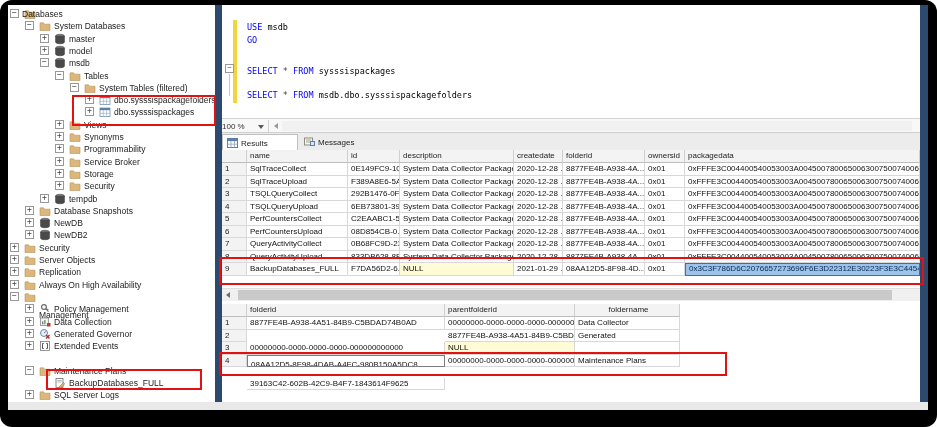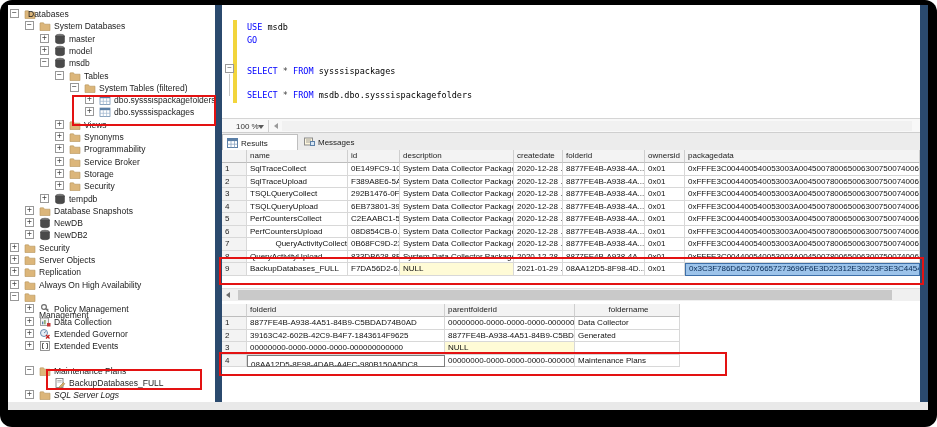--- a/index.html
+++ b/index.html
@@ -22,21 +22,21 @@
   #change-bar{position:absolute;left:11px;top:15px;width:4px;height:83px;background:#f2d53c;}
   .code-line{position:absolute;left:25px;height:12px;font-family:"DejaVu Sans Mono",monospace;font-size:8.5px;white-space:pre;}
   .c-kw{color:#0000ff;} .c-id{color:#000;} .c-op{color:#3b3b3b;} .c-pl{color:#000;}
   #collapse-box{position:absolute;left:3px;top:59px;width:9px;height:9px;border:1px solid #9a9a9a;background:#fff;
                 box-sizing:border-box;font-size:8px;line-height:6px;text-align:center;color:#555;}
   #collapse-line{position:absolute;left:7px;top:69px;width:1px;height:22px;background:#c9c9c9;}
 
   
   #zoom-row{position:absolute;left:0;top:113px;width:698px;height:15px;background:#f8f8f8;border-top:1px solid #d5d5d5;
             border-bottom:1px solid #cfcfcf;box-sizing:border-box;font-size:8px;color:#333;}
-  #zoom-label{position:absolute;left:14px;top:3px;}
+  #zoom-label{position:absolute;left:0;top:3px;}
   #zoom-caret{position:absolute;left:36px;top:6px;width:0;height:0;border-left:3px solid transparent;border-right:3px solid transparent;border-top:4px solid #5a5a5a;}
   #zoom-divider{position:absolute;left:46px;top:1px;width:1px;height:12px;background:#d0d0d0;}
   #ed-scroll-left{position:absolute;left:52px;top:4px;width:0;height:0;border-top:3px solid transparent;border-bottom:3px solid transparent;border-right:4px solid #9a9a9a;}
   #ed-scroll-track{position:absolute;left:60px;top:2px;width:630px;height:10px;background:#f1f1f1;}
 
   
   #tab-strip{position:absolute;left:0;top:128px;width:698px;height:17px;background:#ececec;}
   .tab{position:absolute;top:1px;height:16px;font-size:8px;color:#222;}
   .tab .t-lbl{position:absolute;top:4px;left:18px;}
   .tab.active{background:#fff;border:1px solid #bfbfbf;border-bottom:none;box-sizing:border-box;}
@@ -65,21 +65,21 @@
 <body>
 
 <div id="frame">
   <div id="app">
     <div id="tree-pane">
         <div class="tree-row" style="top: 3px;">
           <span class="expander" style="left: 2px;">−</span>
           <span class="tree-ico" style="left: 16px;"><svg viewBox="0 0 12 12" width="12" height="12">
               <path d="M1 3 L1 10.5 L11 10.5 L11 4.2 L5.5 4.2 L4.5 2.8 L1.6 2.8 Z" fill="#dcb67a" stroke="#b6945a" stroke-width="0.6"></path>
             </svg></span>
-          <span class="tree-lbl" style="left: 20px;">Databases</span>
+          <span class="tree-lbl" style="left: 14px;">Databases</span>
         </div>
         <div class="tree-row" style="top: 15.3px;">
           <span class="expander" style="left: 17px;">−</span>
           <span class="tree-ico" style="left: 31px;"><svg viewBox="0 0 12 12" width="12" height="12">
               <path d="M1 3 L1 10.5 L11 10.5 L11 4.2 L5.5 4.2 L4.5 2.8 L1.6 2.8 Z" fill="#dcb67a" stroke="#b6945a" stroke-width="0.6"></path>
             </svg></span>
           <span class="tree-lbl" style="left: 46px;">System Databases</span>
         </div>
         <div class="tree-row" style="top: 27.6px;">
           <span class="expander" style="left: 32px;">+</span>
@@ -267,21 +267,21 @@
             </svg></span>
           <span class="tree-lbl" style="left: 46px;">Data Collection</span>
         </div>
         <div class="tree-row" style="top: 322.8px;">
           <span class="expander" style="left: 17px;">+</span>
           <span class="tree-ico" style="left: 31px;"><svg viewBox="0 0 12 12" width="12" height="12">
               <circle cx="5" cy="5" r="3.5" fill="#e8eef5" stroke="#5b7fa6" stroke-width="0.9"></circle>
               <path d="M5 5 L7 3.4" stroke="#5b7fa6" stroke-width="0.9"></path>
               <path d="M7 7 L10.5 10.5 M10.5 7 L7 10.5" stroke="#c21f1f" stroke-width="1.3"></path>
             </svg></span>
-          <span class="tree-lbl" style="left: 46px;">Extended Governor</span>
+          <span class="tree-lbl" style="left: 46px;">Generated Governor</span>
         </div>
         <div class="tree-row" style="top: 335.1px;">
           <span class="expander" style="left: 17px;">+</span>
           <span class="tree-ico" style="left: 31px;"><svg viewBox="0 0 12 12" width="12" height="12">
               <rect x="1.5" y="1.5" width="9" height="9" fill="#fff" stroke="#7a7a7a" stroke-width="0.8"></rect>
               <path d="M4.8 3.5 L3.5 3.5 L3.5 8.5 L4.8 8.5" fill="none" stroke="#444" stroke-width="0.9"></path>
               <path d="M7.2 3.5 L8.5 3.5 L8.5 8.5 L7.2 8.5" fill="none" stroke="#444" stroke-width="0.9"></path>
             </svg></span>
           <span class="tree-lbl" style="left: 46px;">Extended Events</span>
         </div>
@@ -299,21 +299,21 @@
               <line x1="3.3" y1="5" x2="7.7" y2="5" stroke="#9a9a9a" stroke-width="0.7"></line>
               <path d="M5.5 9.5 L9.5 5.5 L10.8 6.8 L6.8 10.8 L5.2 11 Z" fill="#d9b26a" stroke="#8a6d3a" stroke-width="0.5"></path>
             </svg></span>
           <span class="tree-lbl" style="left: 61px;">BackupDatabases_FULL</span>
         </div>
         <div class="tree-row" style="top: 384.3px;">
           <span class="expander" style="left: 17px;">+</span>
           <span class="tree-ico" style="left: 31px;"><svg viewBox="0 0 12 12" width="12" height="12">
               <path d="M1 3 L1 10.5 L11 10.5 L11 4.2 L5.5 4.2 L4.5 2.8 L1.6 2.8 Z" fill="#dcb67a" stroke="#b6945a" stroke-width="0.6"></path>
             </svg></span>
-          <span class="tree-lbl" style="left: 46px; font-style: italic;">SQL Server Logs</span>
+          <span class="tree-lbl" style="left: 46px;">SQL Server Logs</span>
         </div>
         <div class="tree-row" style="top: 396.6px;">
           <span class="tree-ico" style="left: 31px;"><svg viewBox="0 0 12 12" width="12" height="12">
               <rect x="1" y="3" width="10" height="7" fill="#e8e8e8" stroke="#6d6d6d" stroke-width="0.8"></rect>
               <path d="M1 3.4 L6 7 L11 3.4" fill="none" stroke="#6d6d6d" stroke-width="0.8"></path>
             </svg></span>
         </div>
       </div>
     <div id="main-pane">
 
@@ -423,21 +423,21 @@
             <div class="g-cell" style="width: 101px;">PerfCountersUpload</div>
             <div class="g-cell" style="width: 52px;">08D854CB-0...</div>
             <div class="g-cell" style="width: 114px;">System Data Collector Package</div>
             <div class="g-cell" style="width: 49px;">2020-12-28 ...</div>
             <div class="g-cell" style="width: 82px;">8877FE4B-A938-4A...</div>
             <div class="g-cell" style="width: 40px;">0x01</div>
             <div class="g-cell" style="width: 235px;">0xFFFE3C004400540053003A0045007800650063007500740061006</div>
           </div>
           <div class="g-row" style="top: 88px; height: 12.5px;">
             <div class="g-cell g-rownum" style="width: 25px;">7</div>
-            <div class="g-cell" style="width: 101px; text-align: right;">QueryActivityCollect</div>
+            <div class="g-cell" style="width: 101px;">QueryActivityCollect</div>
             <div class="g-cell" style="width: 52px;">0B68FC9D-23...</div>
             <div class="g-cell" style="width: 114px;">System Data Collector Package</div>
             <div class="g-cell" style="width: 49px;">2020-12-28 ...</div>
             <div class="g-cell" style="width: 82px;">8877FE4B-A938-4A...</div>
             <div class="g-cell" style="width: 40px;">0x01</div>
             <div class="g-cell" style="width: 235px;">0xFFFE3C004400540053003A0045007800650063007500740061006</div>
           </div>
           <div class="g-row" style="top: 100.5px; height: 12.5px;">
             <div class="g-cell g-rownum" style="width: 25px;">8</div>
             <div class="g-cell" style="width: 101px;">QueryActivityUpload</div>
@@ -473,21 +473,21 @@
             <div class="g-cell" style="width: 105px; text-align: center;">foldername</div>
           </div>
           <div class="g-row" style="top: 13px; height: 12.5px;">
             <div class="g-cell g-rownum" style="width: 25px;">1</div>
             <div class="g-cell" style="width: 198px;">8877FE4B-A938-4A51-84B9-C5BDAD74B0AD</div>
             <div class="g-cell" style="width: 130px;">00000000-0000-0000-0000-000000000000</div>
             <div class="g-cell" style="width: 105px;">Data Collector</div>
           </div>
           <div class="g-row" style="top: 25.5px; height: 12.5px;">
             <div class="g-cell g-rownum" style="width: 25px;">2</div>
-            <div class="g-cell" style="width: 198px;">39163C42-602B-42C9-B4F7-1843614F9625</div>
+            <div class="g-cell" style="width: 198px; margin-top: 48px;">39163C42-602B-42C9-B4F7-1843614F9625</div>
             <div class="g-cell" style="width: 130px;">8877FE4B-A938-4A51-84B9-C5BDAD74B0AD</div>
             <div class="g-cell" style="width: 105px;">Generated</div>
           </div>
           <div class="g-row" style="top: 38px; height: 12.5px;">
             <div class="g-cell g-rownum" style="width: 25px;">3</div>
             <div class="g-cell" style="width: 198px;">00000000-0000-0000-0000-000000000000</div>
             <div class="g-cell c-null" style="width: 130px;">NULL</div>
             <div class="g-cell" style="width: 105px;"></div>
           </div>
           <div class="g-row" style="top: 50.5px; height: 12.5px;">

